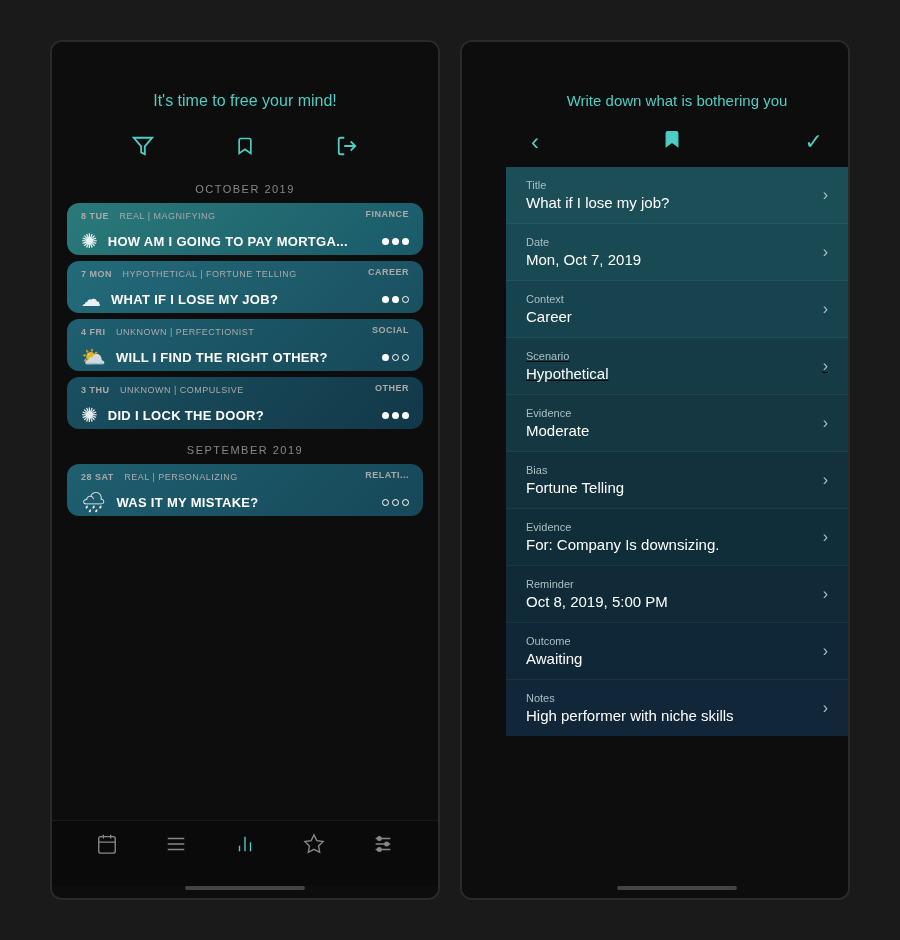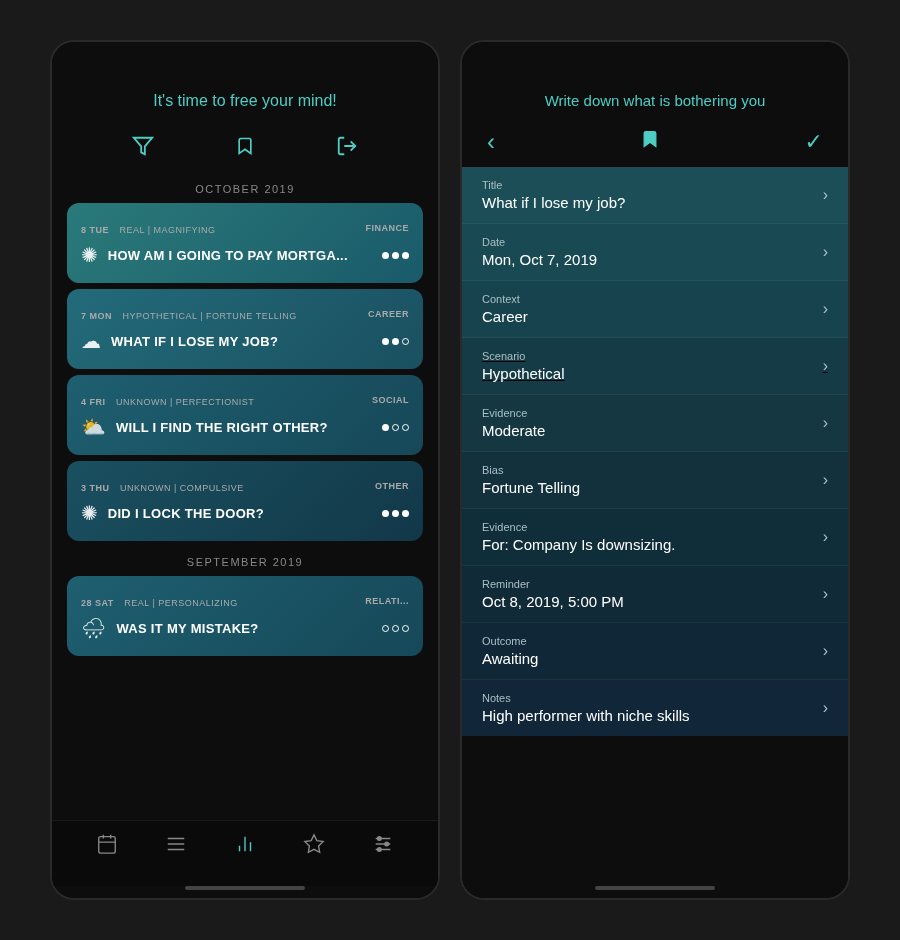--- a/index.html
+++ b/index.html
@@ -15,21 +15,21 @@
     .container {
       display: flex;
       gap: 20px;
       padding: 20px;
       align-items: flex-start;
     }
 
     
     .phone {
       background: #0a0a0a;
-      border-radius: 24px;
+      border-radius: 12px;
       width: 390px;
       height: 860px;
       overflow: hidden;
       border: 2px solid #2a2a2a;
       display: flex;
       flex-direction: column;
       position: relative;
     }
 
     
@@ -73,21 +73,21 @@
 
     .cards-area {
       flex: 1;
       overflow-y: auto;
       padding: 0 15px;
     }
 
     .worry-card {
       border-radius: 12px;
       margin-bottom: 1px;
-      padding: 16px 14px;
+      padding: 2px 14px;
     }
     .wc-1 { background: linear-gradient(135deg, #2a7a7a, #1a5a6a); }
     .wc-2 { background: linear-gradient(135deg, #236b7a, #1a5060); }
     .wc-3 { background: linear-gradient(135deg, #1e5f70, #164858); }
     .wc-4 { background: linear-gradient(135deg, #1a5060, #123848); }
 
     .card-meta {
       display: flex;
       justify-content: space-between;
       align-items: center;
@@ -164,20 +164,21 @@
       margin: 0 auto 8px;
     }
 
     
     .right-phone .phone-content {
       flex: 1;
       background: #0d0d0d;
       display: flex;
       flex-direction: column;
       overflow: hidden;
+      padding-left: 44px;
     }
 
     .right-header {
       padding: 50px 20px 12px;
       text-align: center;
     }
     .right-header .tagline {
       color: #4ecdc4;
       font-size: 15px;
       font-weight: 400;

